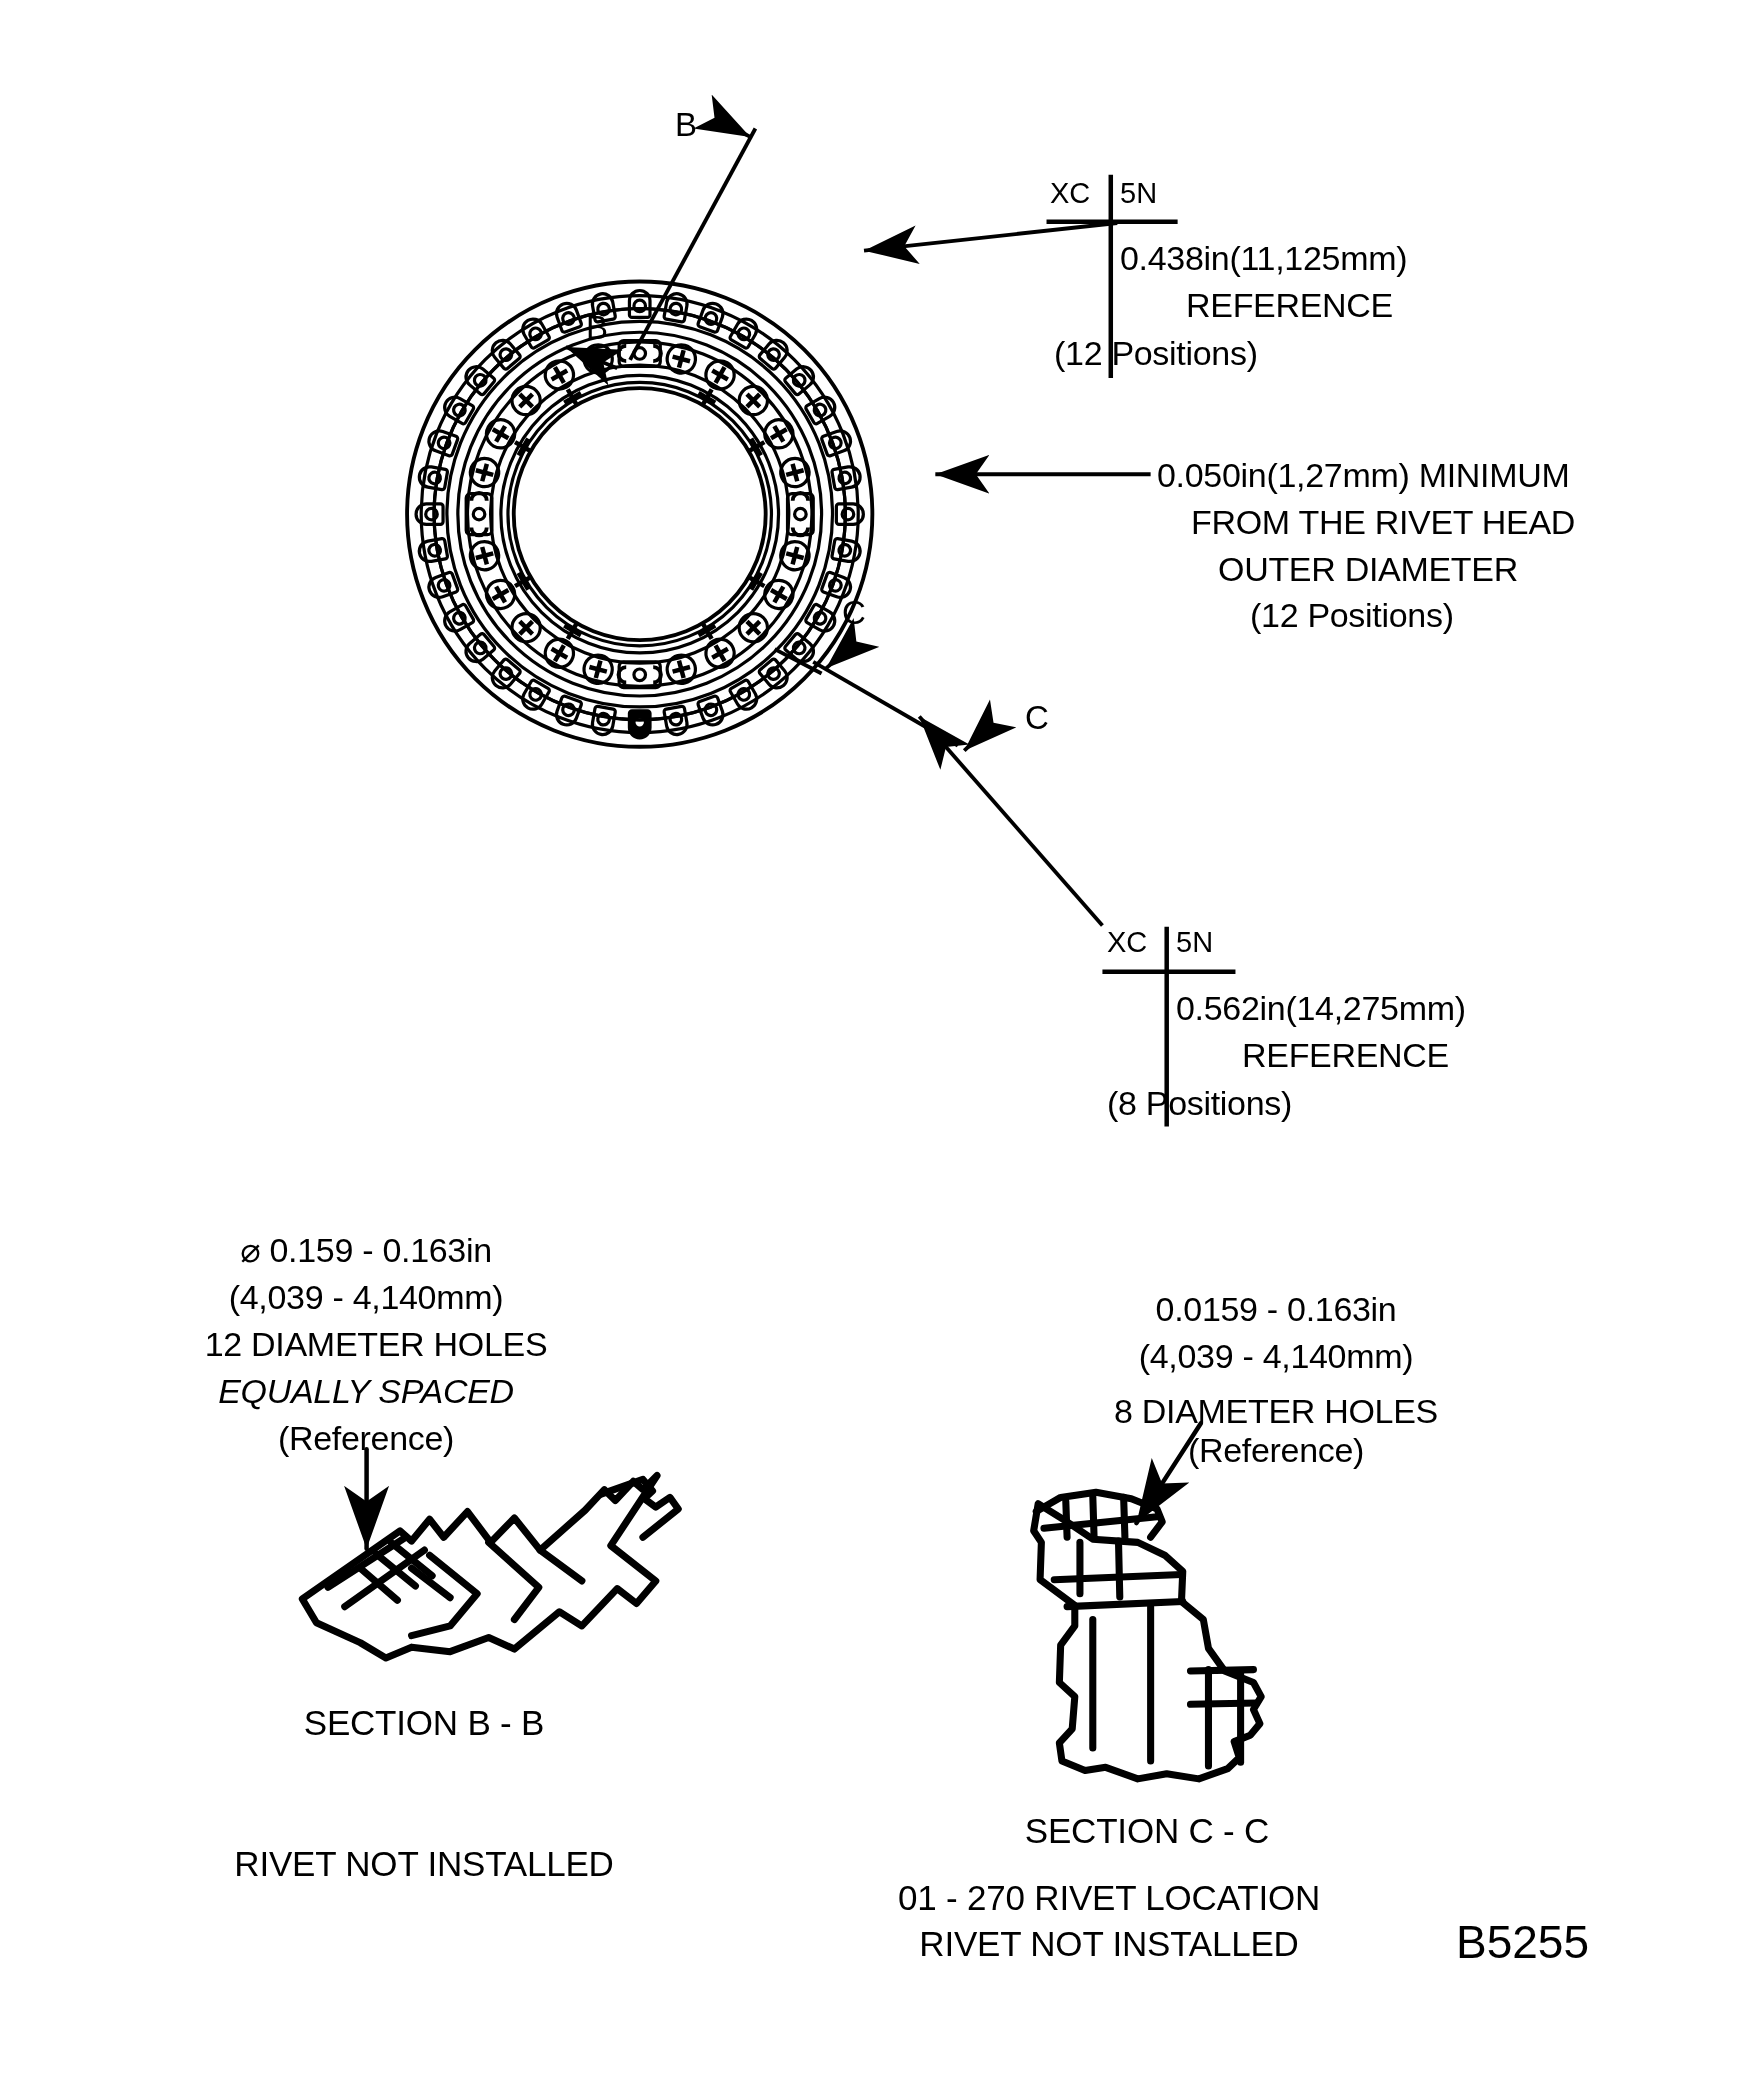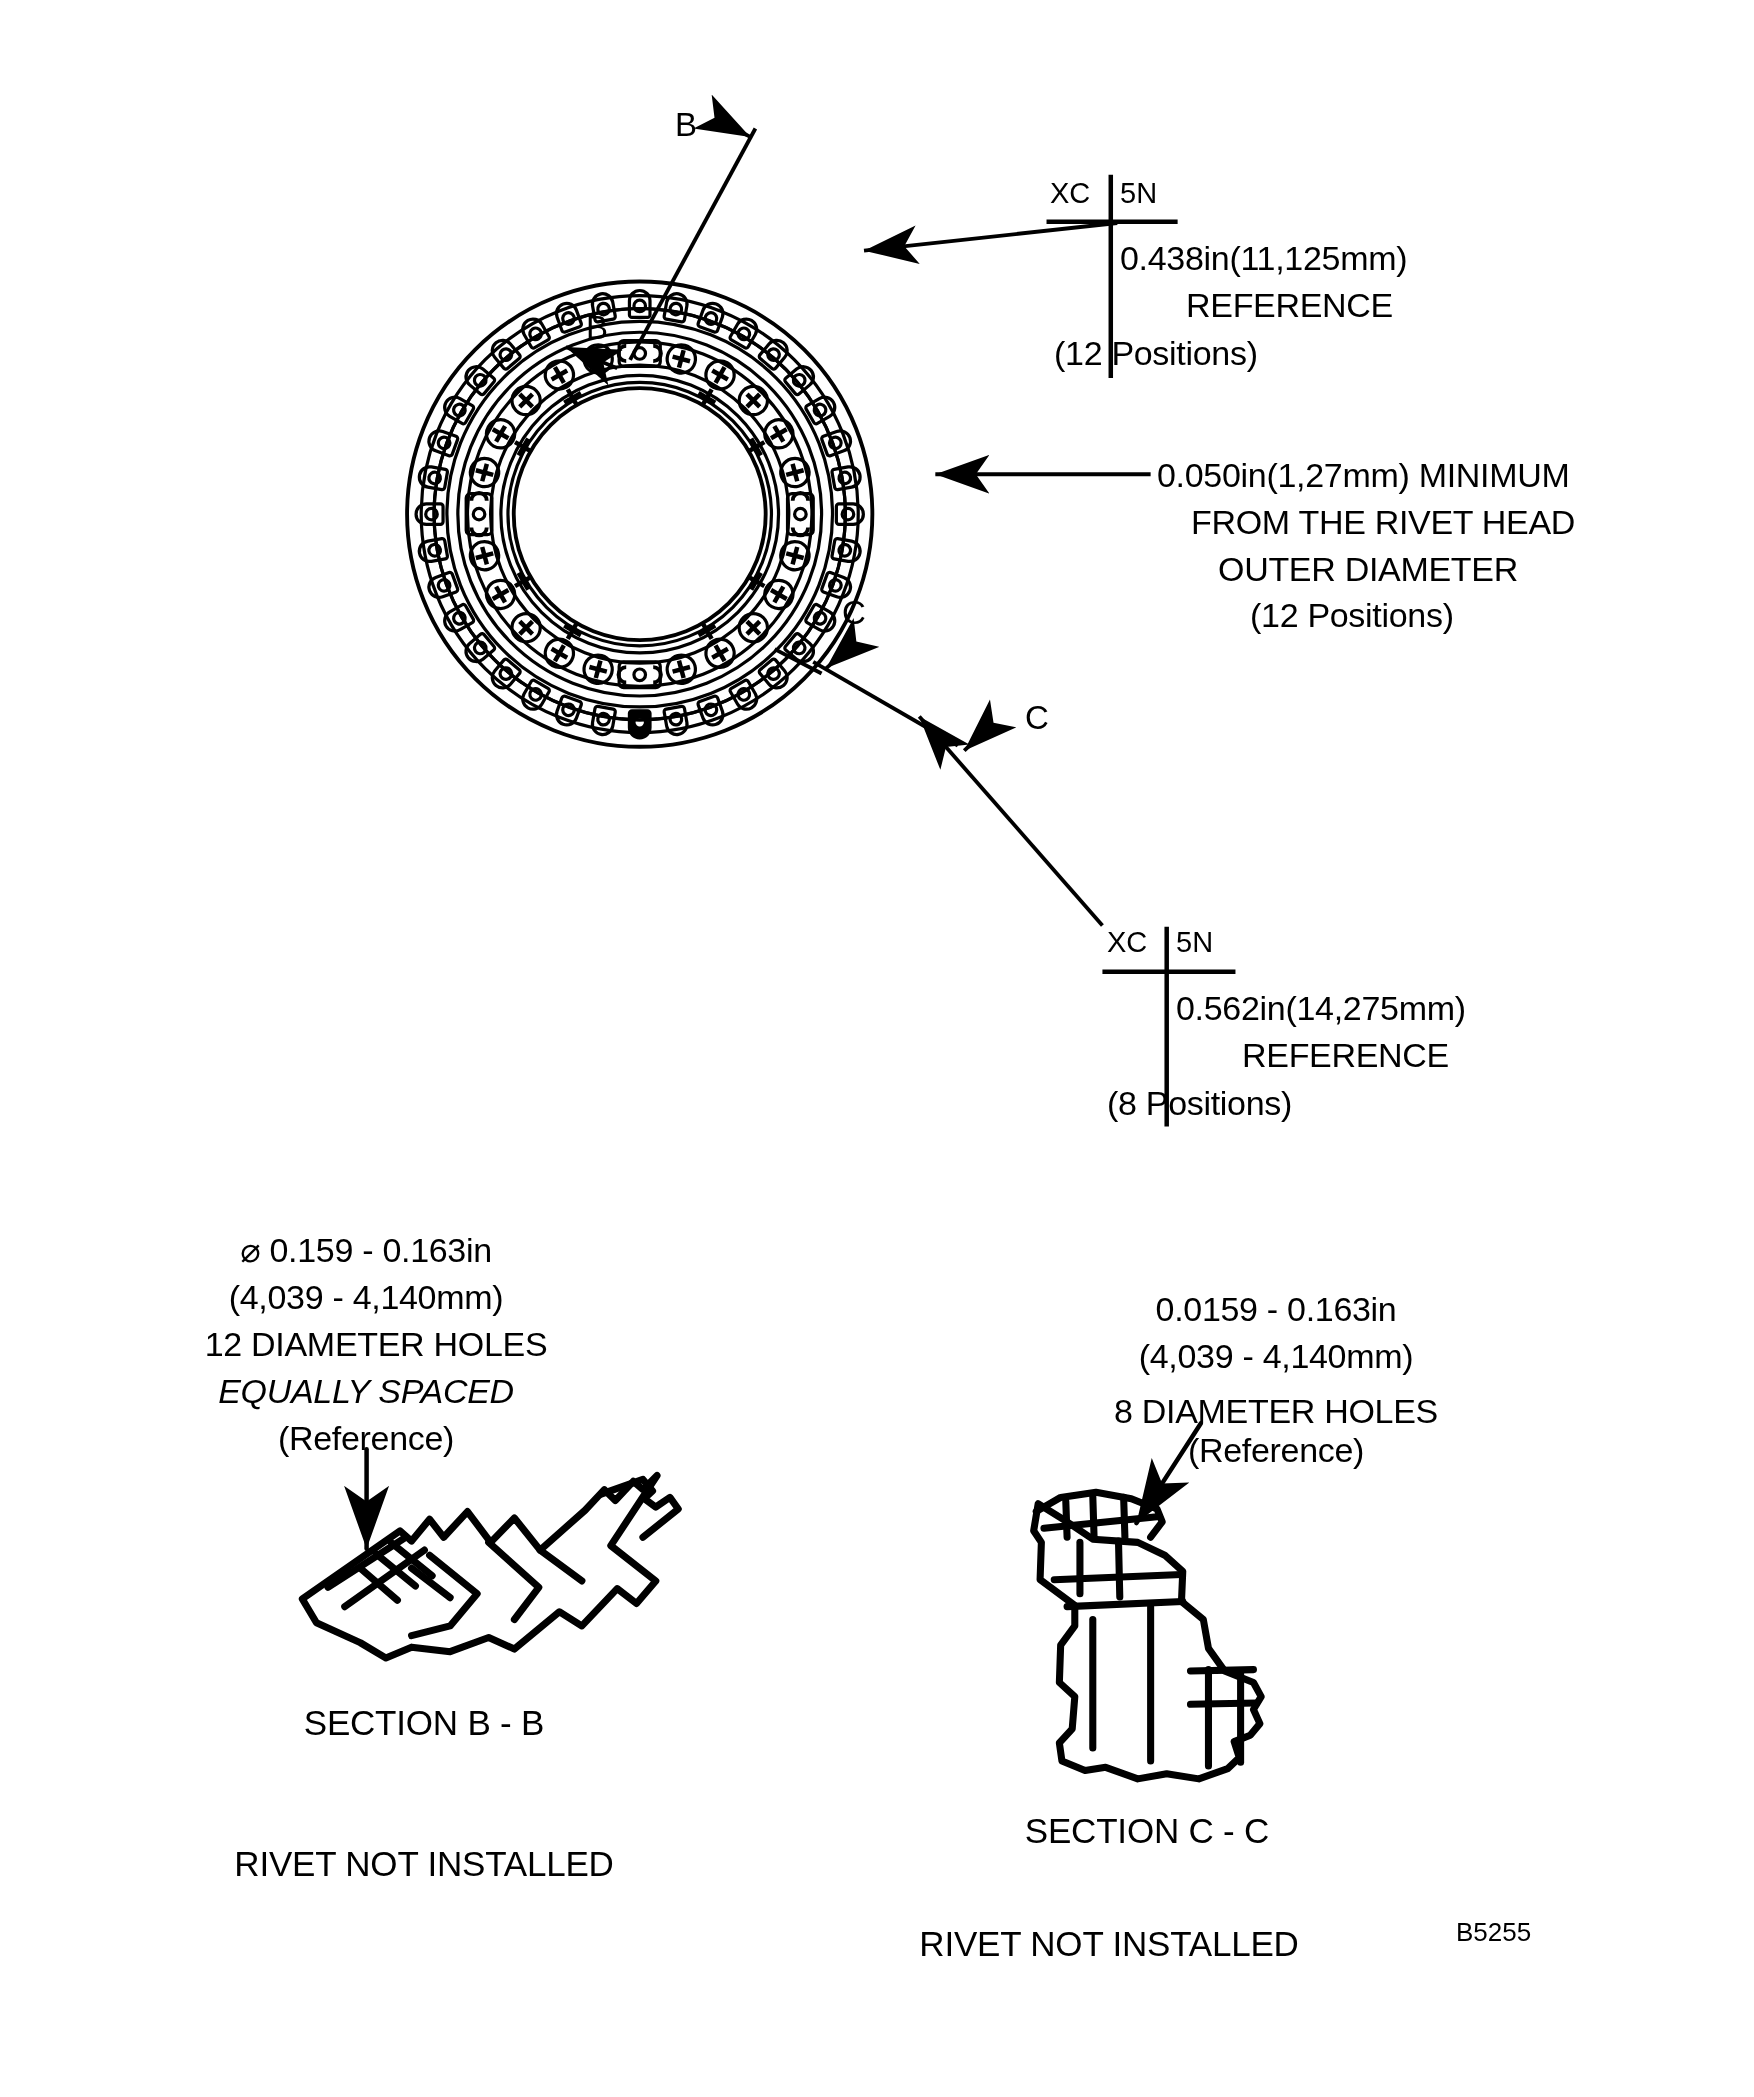--- a/index.html
+++ b/index.html
@@ -49,21 +49,21 @@
     letter-spacing: 0px;
   }
   .sec-mark {
     font-size: 33px;
   }
   .caption {
     font-size: 35px;
     letter-spacing: -0.2px;
   }
   .docid {
-    font-size: 26px;
+    font-size: 46px;
     letter-spacing: 0px;
   }
   .ctr { transform: translateX(-50%); }
 </style>
 </head>
 <body>
 
 <div id="sheet">
 
   <svg class="drawing" viewBox="0 0 2730 3263">
@@ -554,18 +554,19 @@
 
   <div class="txt caption ctr" style="left:424px; top:1705px;">SECTION B - B</div>
   <div class="txt caption ctr" style="left:424px; top:1846px;">RIVET NOT INSTALLED</div>
 
   <div class="txt block-line ctr" style="left:1276px; top:1292px;">0.0159 - 0.163in</div>
   <div class="txt block-line ctr" style="left:1276px; top:1339px;">(4,039 - 4,140mm)</div>
   <div class="txt block-line ctr" style="left:1276px; top:1386px;margin-top:8px;">8 DIAMETER HOLES</div>
   <div class="txt block-line ctr" style="left:1276px; top:1433px;">(Reference)</div>
 
   <div class="txt caption ctr" style="left:1147px; top:1813px;">SECTION C - C</div>
+  <div class="txt caption ctr" style="left:1109px; top:1880px;">01 - 270 RIVET LOCATION</div>
   <div class="txt caption ctr" style="left:1109px; top:1926px;">RIVET NOT INSTALLED</div>
 
   <div class="txt docid" style="left:1456px; top:1919px;">B5255</div>
 
 </div>
 
 
 </body></html>

